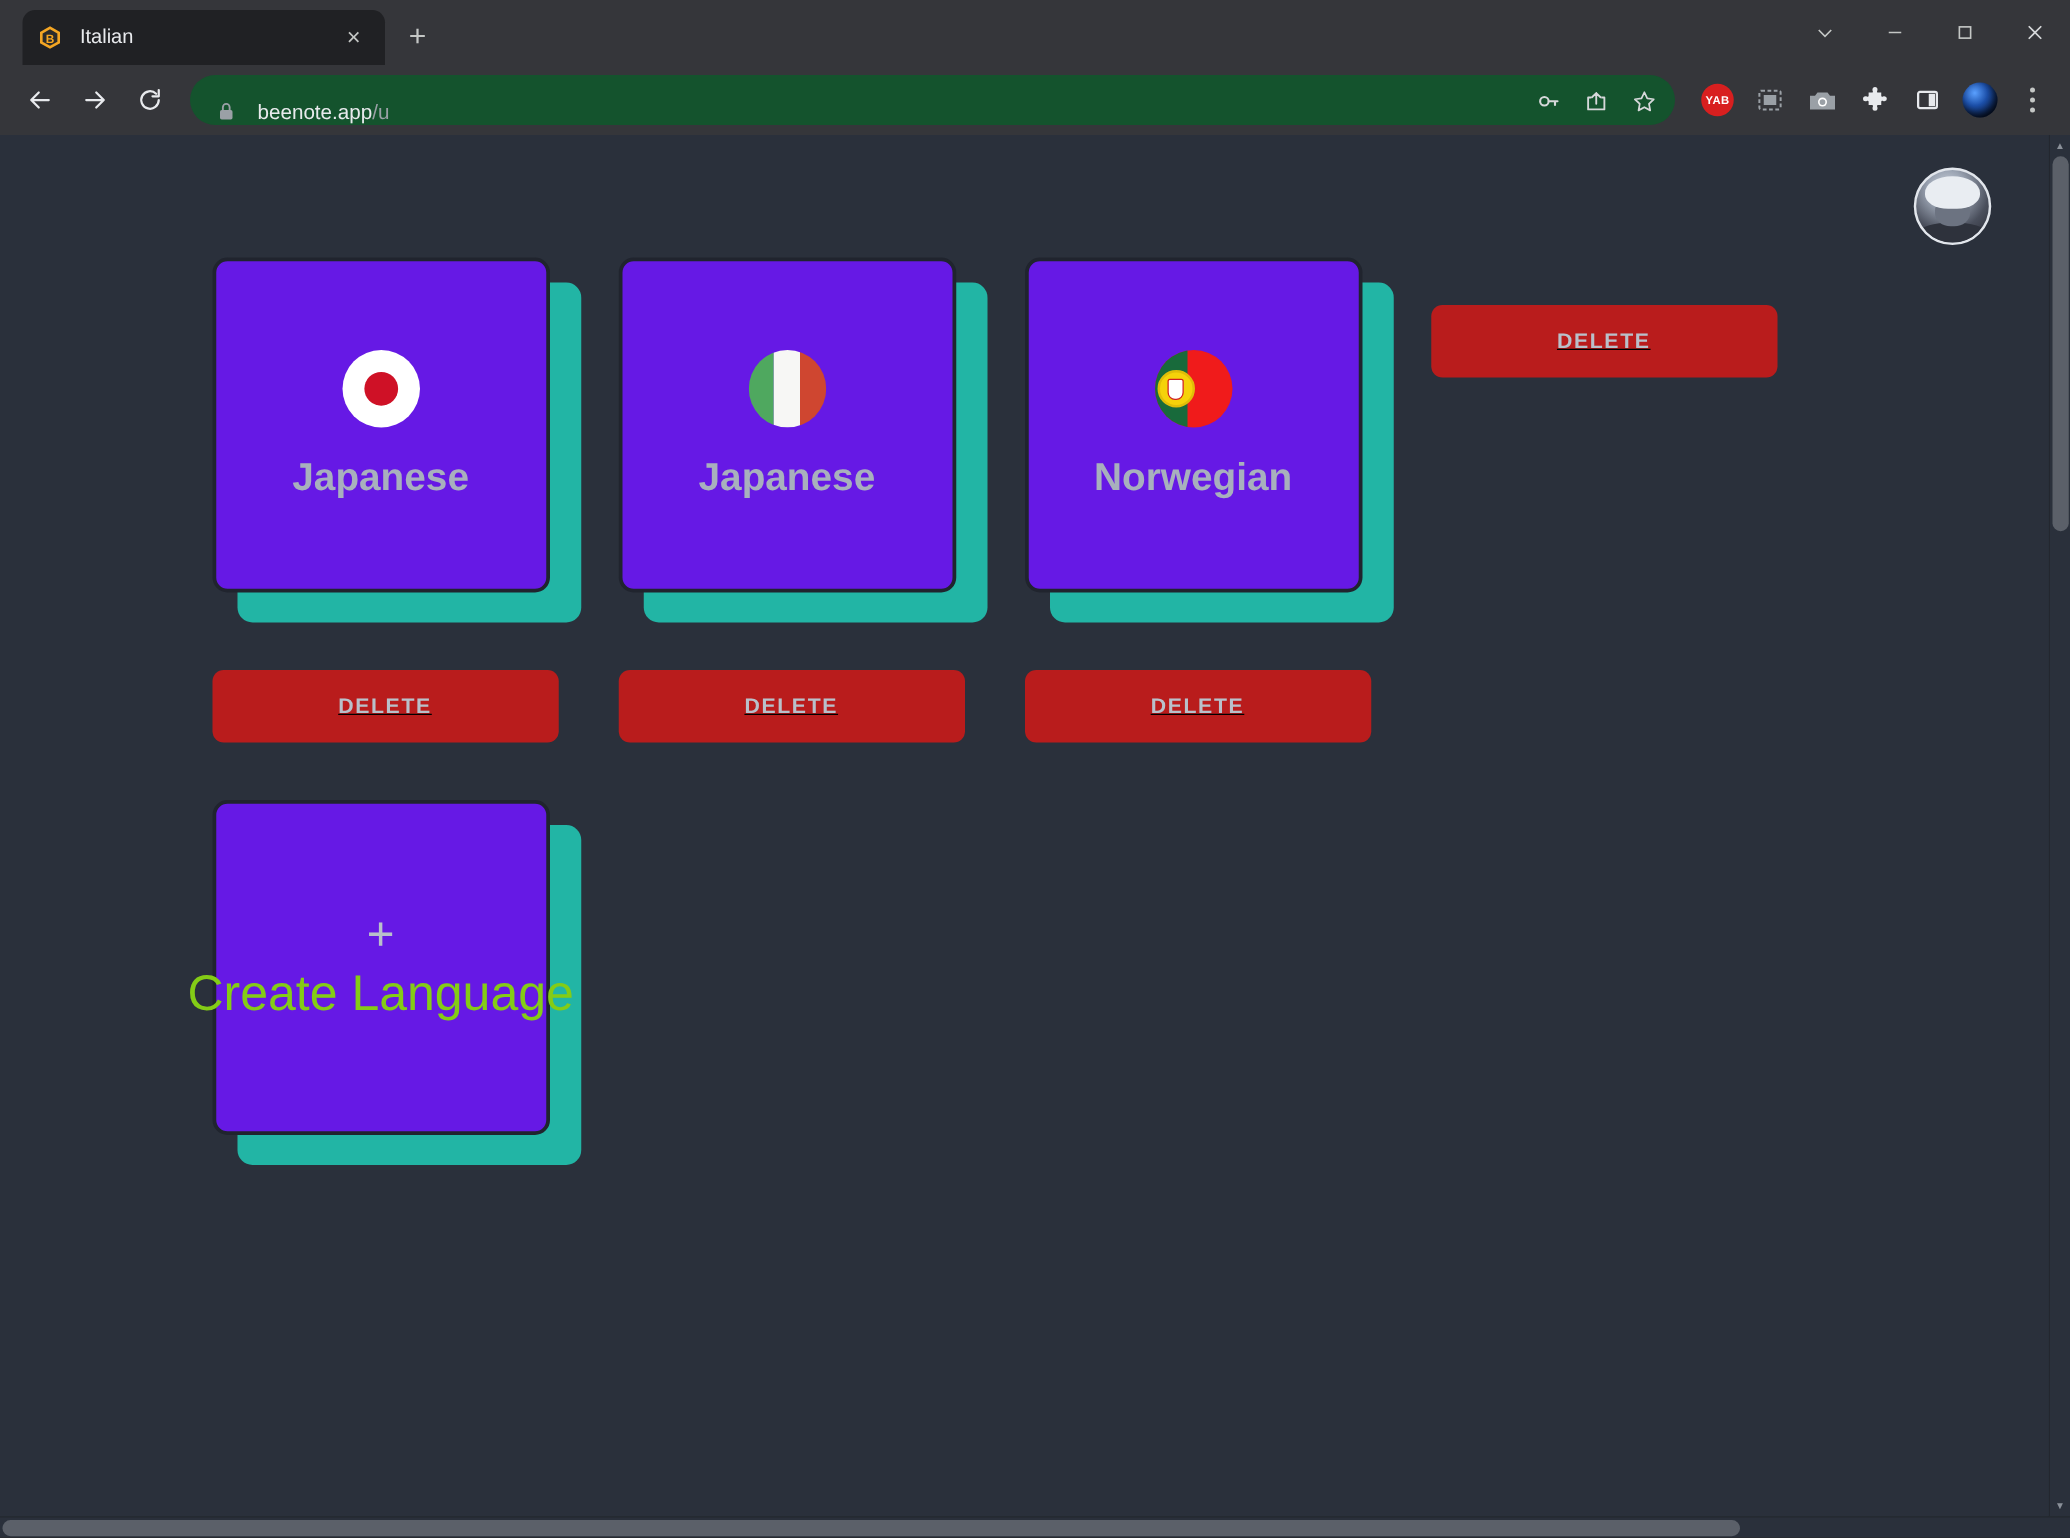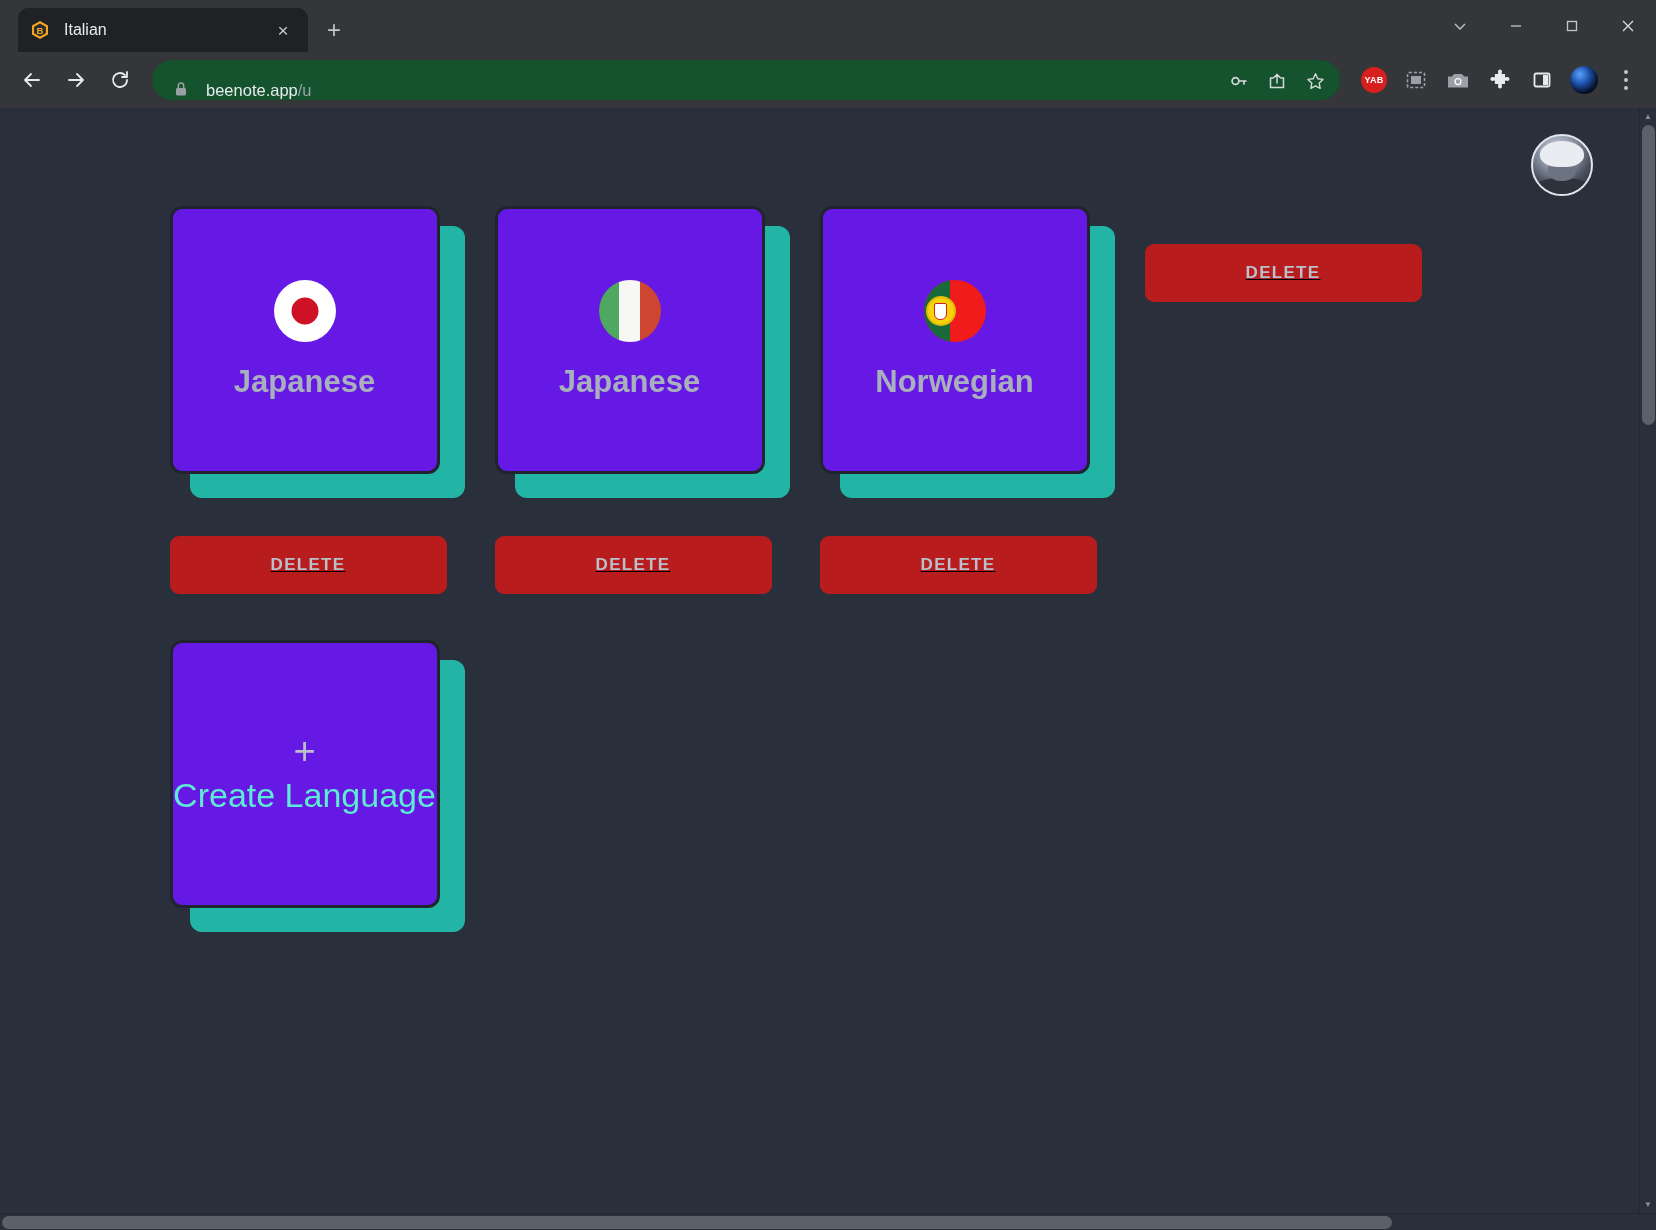--- a/index.html
+++ b/index.html
@@ -155,21 +155,21 @@
     border-radius: 9px; display:flex; align-items:center; justify-content:center;
     color: #b9c0ca; font-size: 17px; font-weight: bold; letter-spacing: 1.3px;
     border: none; font-family: "Liberation Sans", sans-serif; cursor: pointer;
   }
 
   .create-wrap { margin-top: 46px; }
   .create-card {
     flex-direction: column;
   }
   .plus { color:#b9c0ca; font-size: 38px; line-height: 34px; font-weight: 400; margin-bottom: 8px; }
-  .create-label { color:#5eead4; font-size: 34px; font-weight: 400; white-space: nowrap; }
+  .create-label { color:#84cc16; font-size: 40px; font-weight: 400; white-space: nowrap; }
 
   
   .scrollbar {
     width: 17px; background: #2a303b; border-left: 1px solid #23272f;
     display:flex; flex-direction:column; align-items:center; flex: 0 0 17px;
   }
   .sb-arrow { width:17px; height:17px; display:flex; align-items:center; justify-content:center; color:#8a9099; font-size:8px; }
   .sb-track { flex:1; width:17px; position:relative; }
   .sb-thumb { position:absolute; top:0; left:2px; width:13px; height:300px; background:#5b6069; border-radius:7px; }
   .hscroll {

